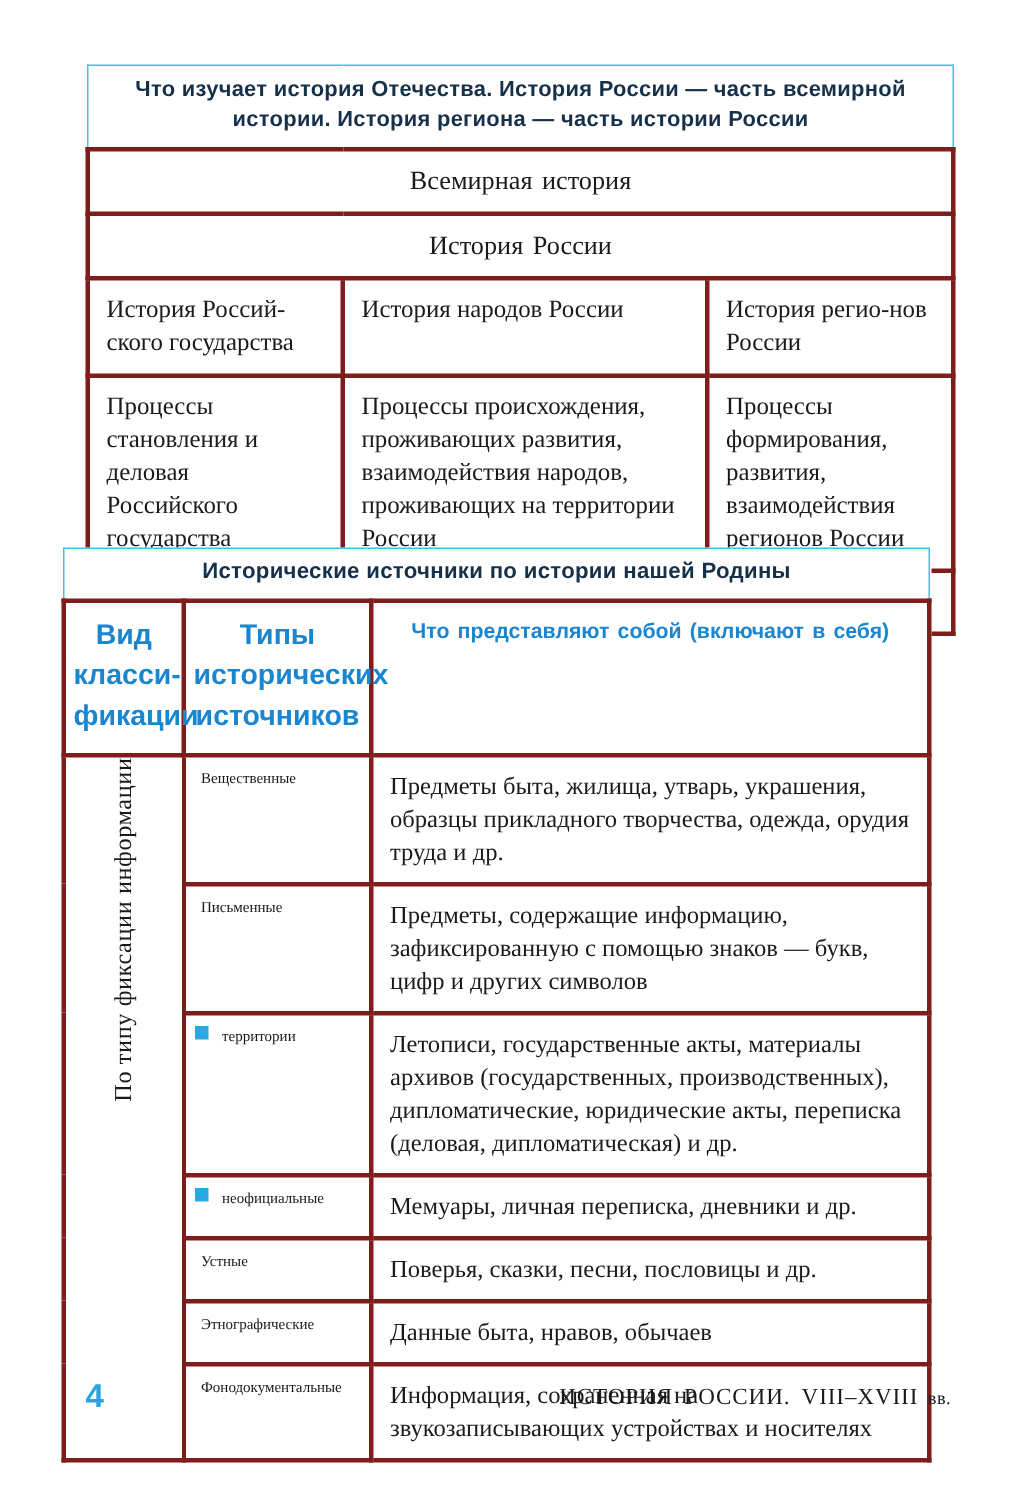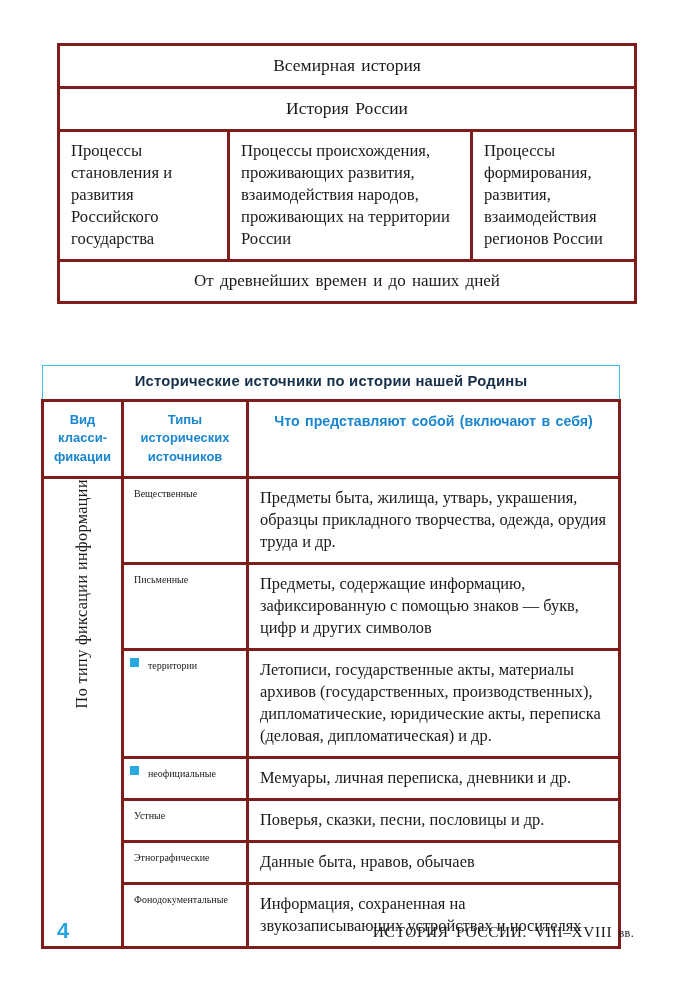--- a/index.html
+++ b/index.html
@@ -95,21 +95,21 @@
   #table-sources {
     left: 41px;
     top: 365px;
     width: 577px;
   }
   .t2-head {
     color: #1b86d0;
     font-family: "Liberation Sans", "DejaVu Sans", sans-serif;
     font-weight: bold;
     text-align: center;
-    font-size: 13px;
+    font-size: 19px;
     line-height: 1.42;
     vertical-align: middle;
   }
   .t2-head .cell {
     display: block;
     padding: 9px 5px 10px 5px;
   }
   .t2-head.wide {
     font-size: 14.2px;
     word-spacing: 1.5px;
@@ -195,32 +195,48 @@
 <div class="page">
 
   <table class="doc-table" id="table-scope">
     <colgroup>
       <col style="width:170px">
       <col style="width:243px">
       <col style="width:164px">
     </colgroup>
     <tbody>
       <tr>
+        <td class="banner" colspan="3">
+          <span class="banner-text">Что изучает история Отечества. История России — часть всемирной истории. История региона — часть истории России</span>
+        </td>
+      </tr>
+      <tr>
         <td class="t1-wide" colspan="3">
           <span class="cell">Всемирная история</span>
         </td>
       </tr>
       <tr>
         <td class="t1-wide" colspan="3">
           <span class="cell">История России</span>
         </td>
       </tr>
       <tr>
         <td class="t1-cell">
-          <span class="cell">Процессы становления и развития Российского государства</span>
+          <span class="cell">История Россий-ского государства</span>
+        </td>
+        <td class="t1-cell">
+          <span class="cell">История народов России</span>
+        </td>
+        <td class="t1-cell">
+          <span class="cell">История регио-нов России</span>
+        </td>
+      </tr>
+      <tr>
+        <td class="t1-cell">
+          <span class="cell">Процессы становления и деловая Российского государства</span>
         </td>
         <td class="t1-cell">
           <span class="cell">Процессы происхождения, проживающих развития, взаимодействия народов, проживающих на территории России</span>
         </td>
         <td class="t1-cell">
           <span class="cell">Процессы формирования, развития, взаимодействия регионов России</span>
         </td>
       </tr>
       <tr>
         <td class="t1-foot" colspan="3">

